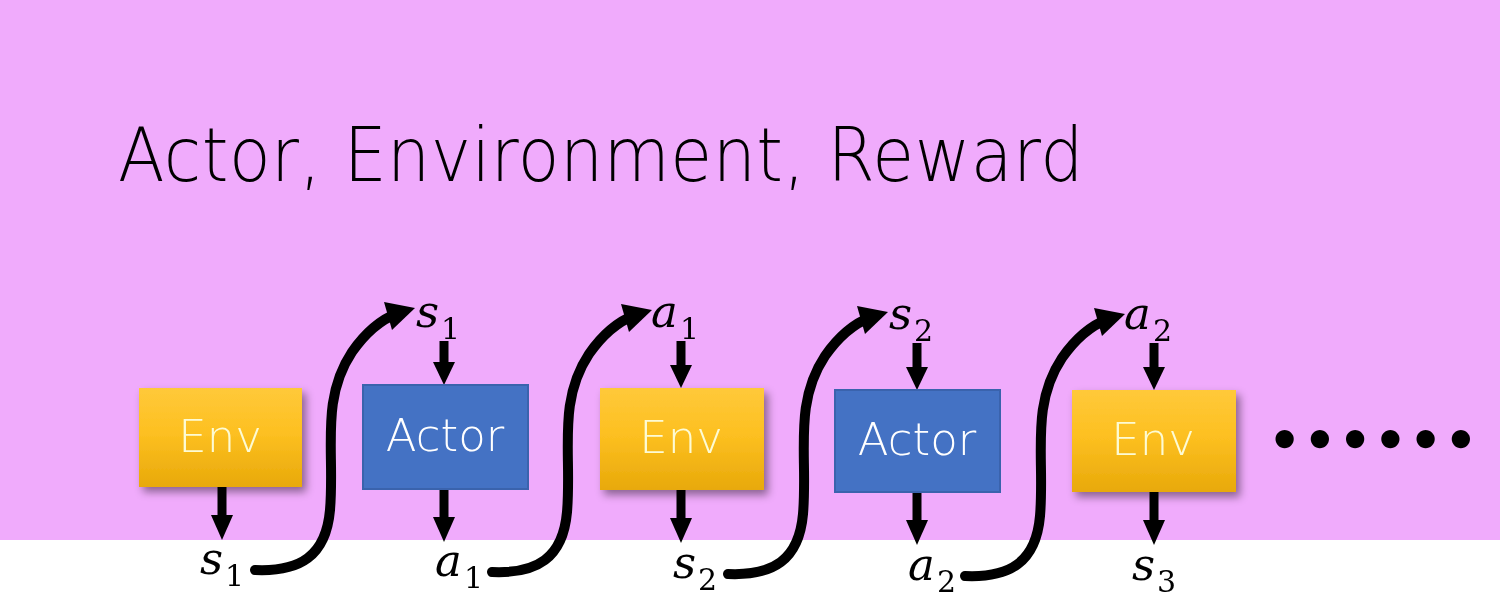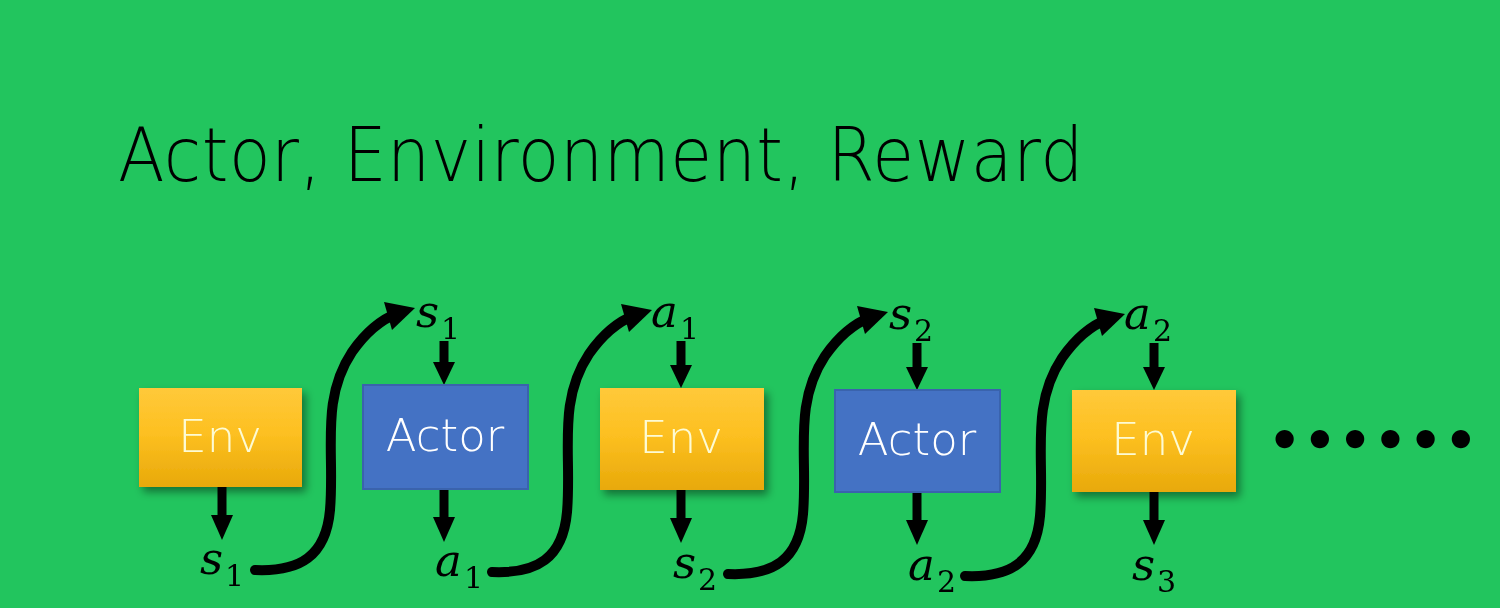--- a/index.html
+++ b/index.html
@@ -11,22 +11,22 @@
     width: 1500px;
     height: 608px;
     position: relative;
     overflow: hidden;
     font-family: "Liberation Sans", sans-serif;
   }
   #slide {
     position: absolute;
     left: 0; top: 0;
     width: 1500px;
-    height: 608px;
-    background: #22c55e;
+    height: 540px;
+    background: #f0abfc;
   }
   #slide-title {
     position: absolute;
     left: 118px;
     top: 112px;
     font-family: "DejaVu Sans", sans-serif;
     font-weight: 300;
     font-size: 74px;
     line-height: 86px;
     letter-spacing: 0.5px;

